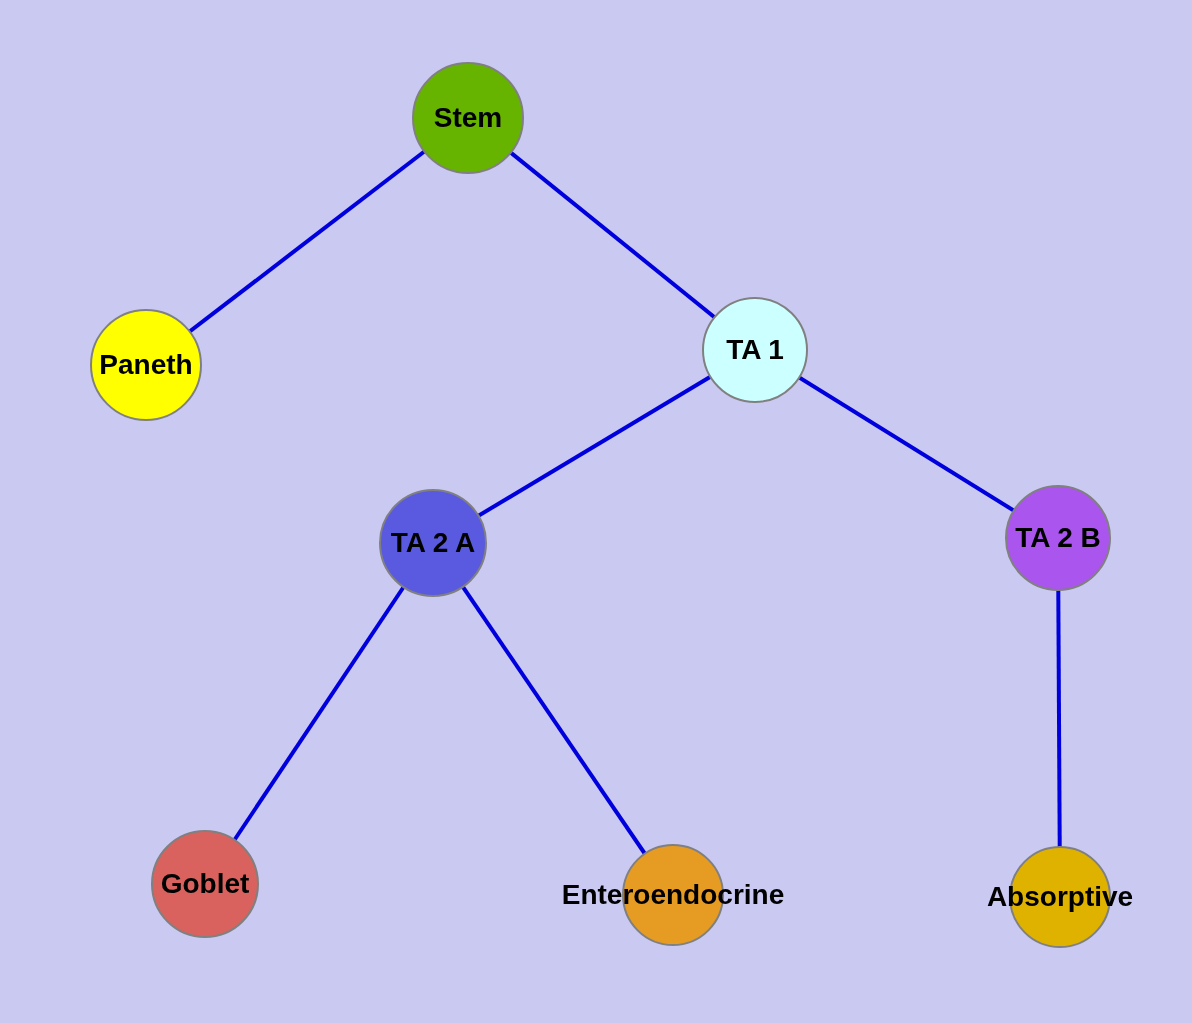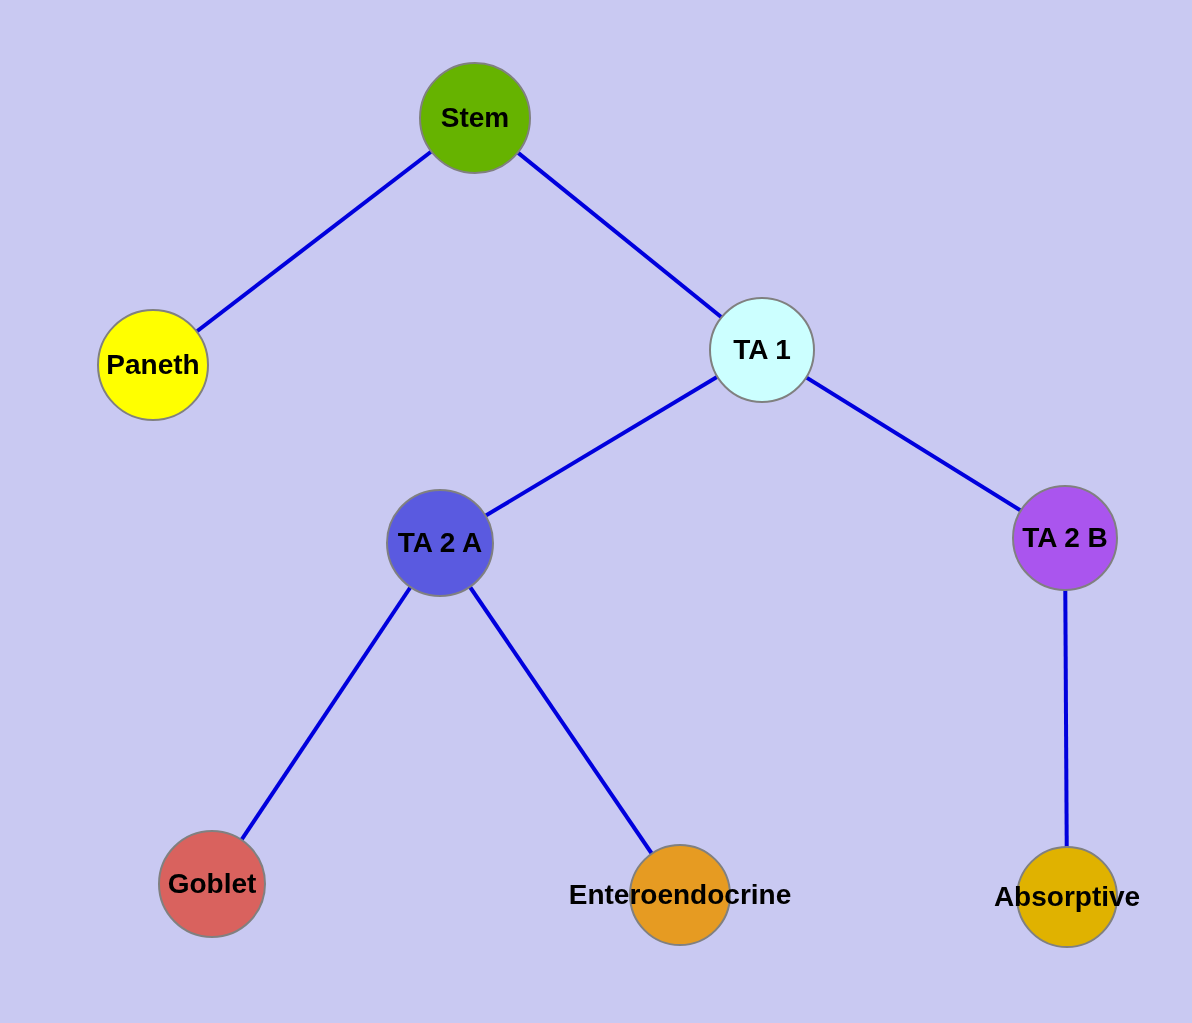--- a/index.html
+++ b/index.html
@@ -10,21 +10,20 @@
       width: 1192px;
       height: 1023px;
       background: #c9c9f2;
       font-family: "Liberation Sans", sans-serif;
       overflow: hidden;
     }
     #graph-canvas {
       position: relative;
       width: 1068px;
       height: 1023px;
-      padding-left: 7px;
     }
     #graph-svg {
       display: block;
       width: 1192px;
       height: 1023px;
     }
     .edge-line {
       fill: none;
     }
     .node-circle {

